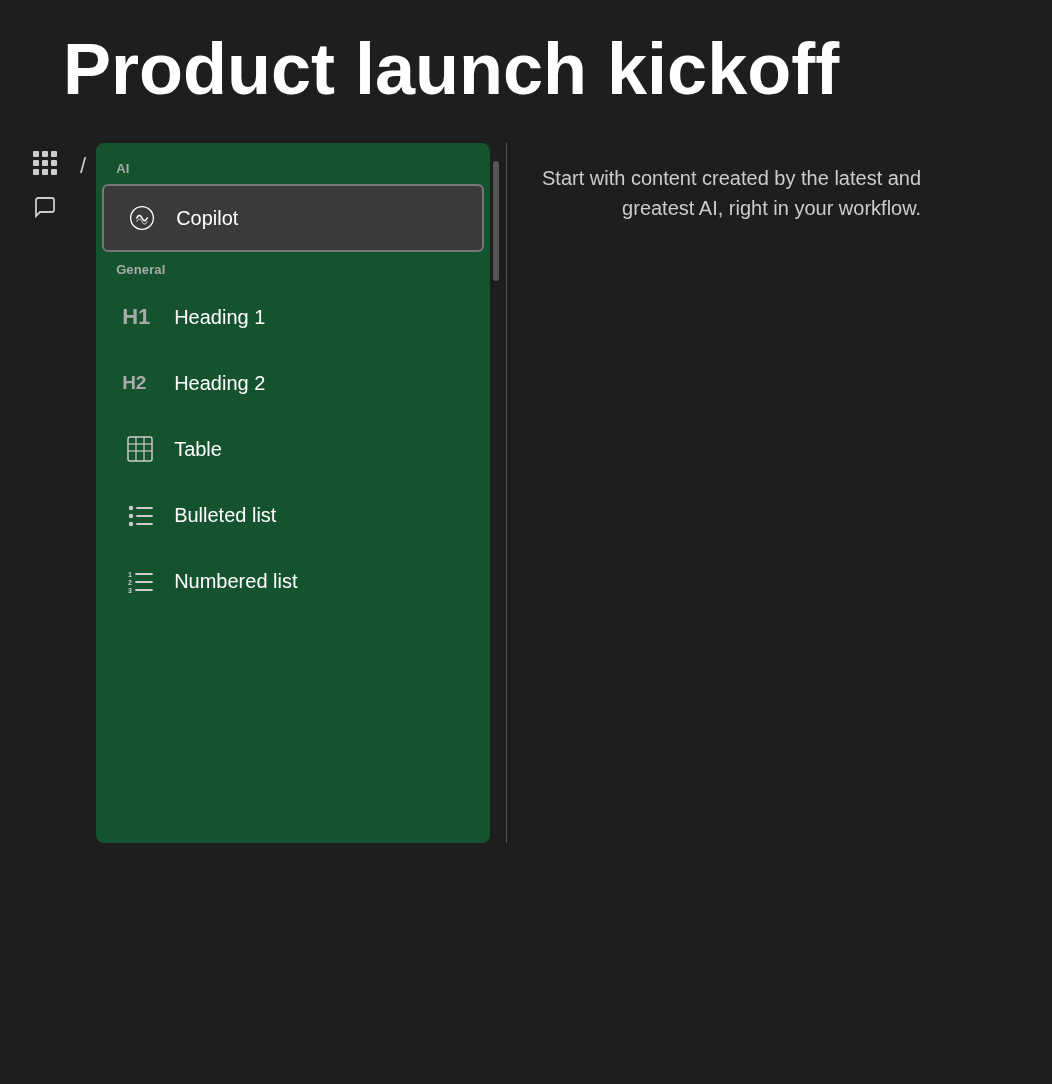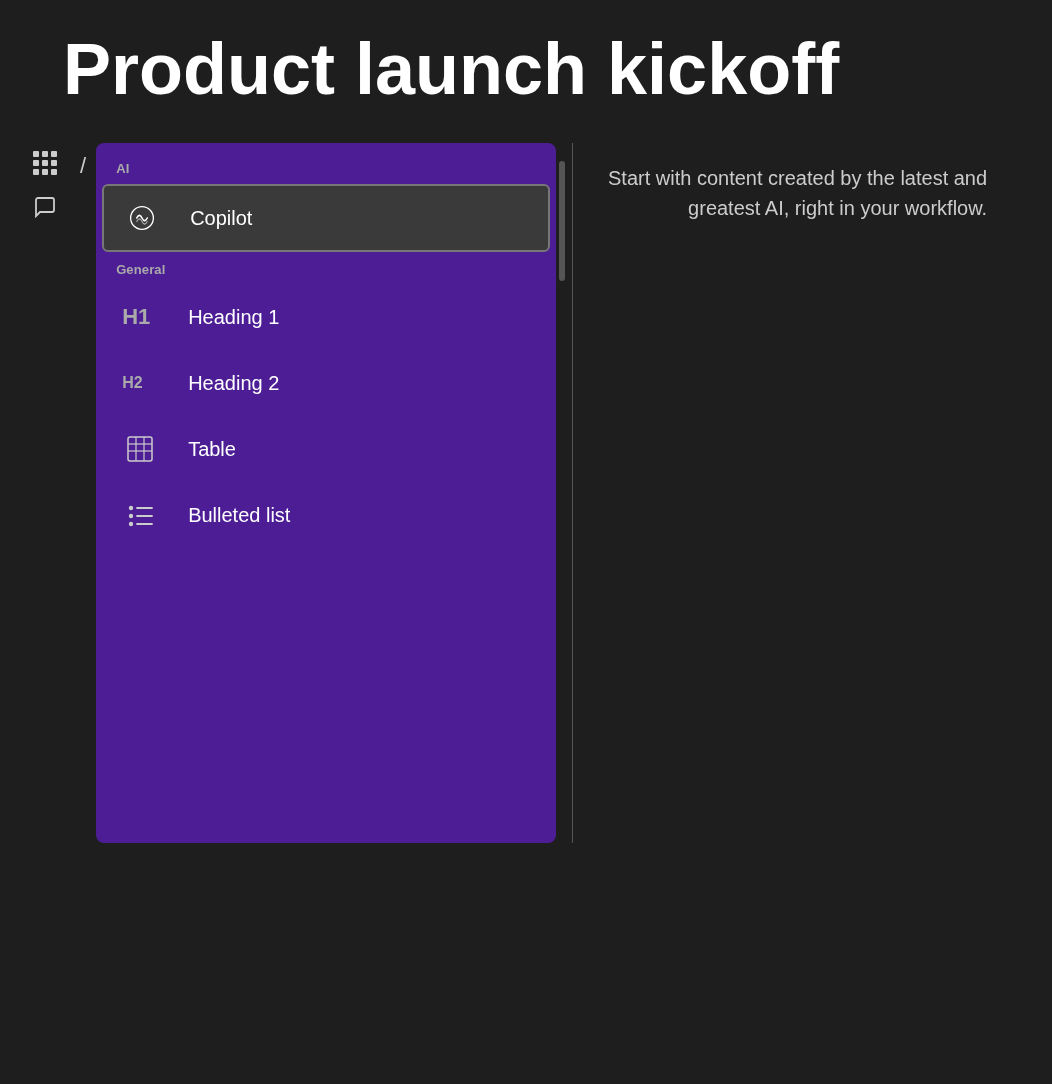--- a/index.html
+++ b/index.html
@@ -59,22 +59,22 @@
     }
 
     .dropdown-panel {
       display: flex;
       flex-direction: row;
       margin-top: 4px;
       flex: 1;
     }
 
     .dropdown-list {
-      width: 460px;
-      background-color: #4c1d95;
+      width: 394px;
+      background-color: #14532d;
       border-radius: 8px;
       overflow-y: auto;
       padding: 10px 0;
       max-height: 820px;
     }
 
     .section-label {
       font-size: 13px;
       font-weight: 700;
       color: #aaaaaa;
@@ -83,21 +83,21 @@
       letter-spacing: 0.01em;
     }
 
     .menu-item {
       display: flex;
       align-items: center;
       padding: 14px 20px;
       cursor: pointer;
       border-radius: 6px;
       margin: 2px 6px;
-      gap: 30px;
+      gap: 16px;
       transition: background 0.1s;
     }
 
     .menu-item.active {
       background-color: #3a3a3a;
       border: 2px solid #777777;
     }
 
     .menu-item-icon {
       width: 36px;
@@ -119,21 +119,21 @@
       font-size: 18px;
       font-weight: 700;
       color: #aaaaaa;
       width: 36px;
       text-align: left;
       flex-shrink: 0;
       font-style: normal;
     }
 
     .h1-label { font-size: 22px; }
-    .h2-label { font-size: 16px; }
+    .h2-label { font-size: 19px; }
     .h3-label { font-size: 16px; }
 
     .scrollbar-track {
       width: 6px;
       background: #555555;
       border-radius: 3px;
       margin: 10px 0;
       height: 120px;
       position: relative;
     }
@@ -274,20 +274,33 @@
             <line x1="11" y1="7" x2="26" y2="7" stroke="#cccccc" stroke-width="1.8" stroke-linecap="round"></line>
             <circle cx="5" cy="15" r="2.2" fill="#cccccc"></circle>
             <line x1="11" y1="15" x2="26" y2="15" stroke="#cccccc" stroke-width="1.8" stroke-linecap="round"></line>
             <circle cx="5" cy="23" r="2.2" fill="#cccccc"></circle>
             <line x1="11" y1="23" x2="26" y2="23" stroke="#cccccc" stroke-width="1.8" stroke-linecap="round"></line>
           </svg>
         </div>
         <span class="menu-item-label">Bulleted list</span>
       </div>
 
+      <div class="menu-item">
+        <div class="menu-item-icon number-icon">
+          <svg viewBox="0 0 28 28" fill="none" xmlns="http://www.w3.org/2000/svg" width="28" height="28">
+            <text x="2" y="10" font-size="7" fill="#cccccc" font-family="sans-serif" font-weight="600">1</text>
+            <line x1="10" y1="7" x2="26" y2="7" stroke="#cccccc" stroke-width="1.8" stroke-linecap="round"></line>
+            <text x="2" y="18" font-size="7" fill="#cccccc" font-family="sans-serif" font-weight="600">2</text>
+            <line x1="10" y1="15" x2="26" y2="15" stroke="#cccccc" stroke-width="1.8" stroke-linecap="round"></line>
+            <text x="2" y="26" font-size="7" fill="#cccccc" font-family="sans-serif" font-weight="600">3</text>
+            <line x1="10" y1="23" x2="26" y2="23" stroke="#cccccc" stroke-width="1.8" stroke-linecap="round"></line>
+          </svg>
+        </div>
+        <span class="menu-item-label">Numbered list</span>
+      </div>
 
     </div>
 
     <div style="display:flex; flex-direction:column; align-items:center; padding: 8px 2px; width:12px;">
       <div class="scrollbar-track"></div>
     </div>
 
     <div class="vertical-divider"></div>
 
     <div class="description-panel">

